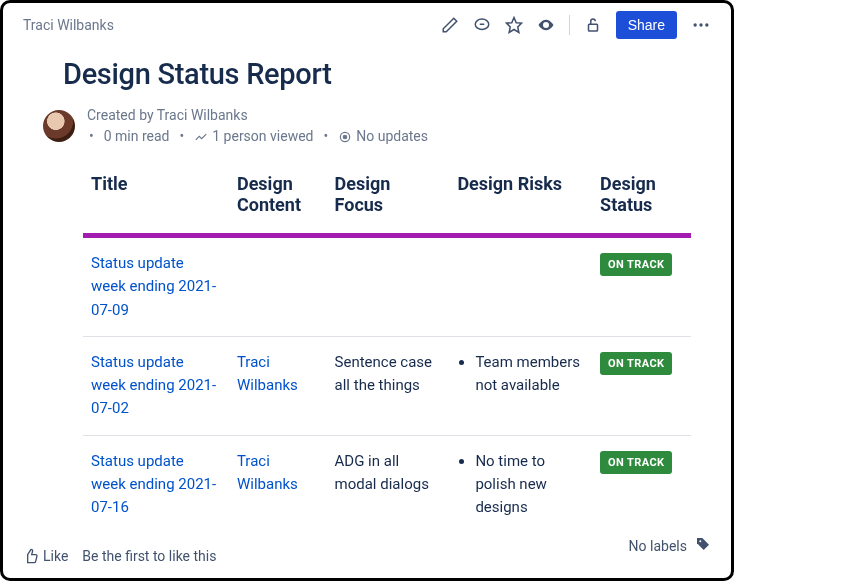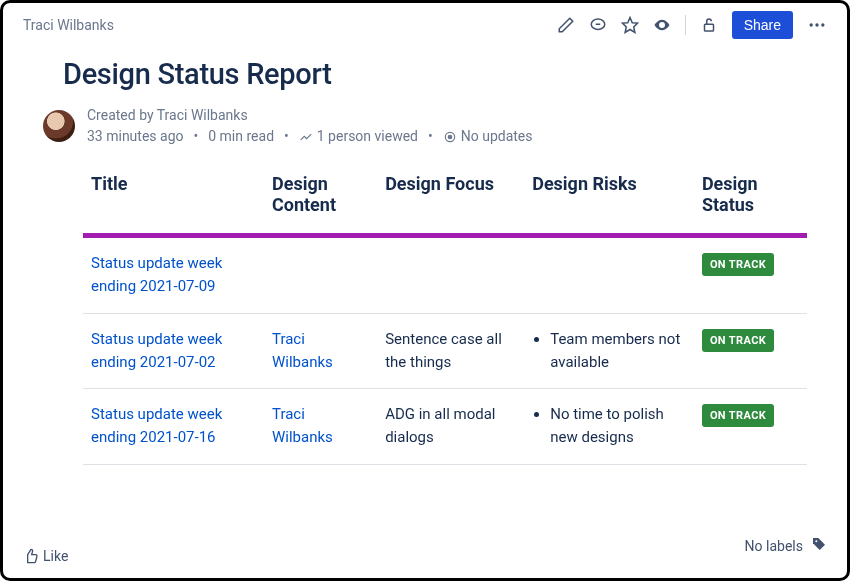--- a/index.html
+++ b/index.html
@@ -1,17 +1,17 @@
 <!DOCTYPE html>
 <html><head>
 <meta charset="utf-8">
 <style>
   * { box-sizing: border-box; margin: 0; padding: 0; }
   html, body { width: 850px; height: 581px; font-family: -apple-system, "Segoe UI", Roboto, Helvetica, Arial, sans-serif; }
-  .frame { width: 850px; height: 581px; border: 3px solid #000; border-radius: 10px; background: #fff; display: flex; flex-direction: column; }
+  .frame { width: 734px; height: 581px; border: 3px solid #000; border-radius: 10px; background: #fff; display: flex; flex-direction: column; }
   .header { display: flex; align-items: center; justify-content: space-between; padding: 8px 20px 0 20px; }
   .breadcrumb { color: #6b778c; font-size: 14px; }
   .toolbar { display: flex; align-items: center; gap: 14px; }
   .toolbar .icon { color: #42526e; display: flex; align-items: center; justify-content: center; cursor: pointer; }
   .toolbar .sep { width: 1px; height: 20px; background: #d1d5db; }
   .share-btn { background: #1d4ed8; color: #fff; border: none; border-radius: 3px; padding: 6px 12px; font-size: 14px; font-weight: 500; cursor: pointer; }
   .page-title { font-size: 29px; font-weight: 500; color: #172b4d; padding: 18px 20px 10px 40px; letter-spacing: -0.3px; margin-left: 20px; }
   .meta-row { display: flex; align-items: center; gap: 12px; padding: 4px 20px 16px 40px; }
   .avatar { width: 32px; height: 32px; border-radius: 50%; background: radial-gradient(circle at 40% 35%, #e9c8b0 0 30%, #6b3a2a 32% 60%, #3d1f12 62% 100%); flex-shrink: 0; }
   .meta-text { font-size: 14px; color: #6b778c; line-height: 1.5; }
@@ -86,21 +86,20 @@
 
   <h1 class="page-title">Design Status Report</h1>
 
   <div class="meta-row">
     <div class="avatar"></div>
     <div class="meta-text">
       <div>
         <span>Created by </span><span class="creator">Traci Wilbanks</span>
       </div>
       <div class="meta-line2">
-        <span>33 minutes ago</span>
         <span class="dot"></span>
         <span>0 min read</span>
         <span class="dot"></span>
         <span class="meta-ico">
           <svg width="14" height="14" viewBox="0 0 24 24" fill="none" stroke="currentColor" stroke-width="2">
               <polyline points="3 17 9 11 13 15 21 7"></polyline>
             </svg>
           <span>1 person viewed</span>
         </span>
         <span class="dot"></span>
@@ -161,20 +160,21 @@
   </div>
 
   <div class="footer">
     <div class="footer-left">
       <span class="like-btn">
         <svg width="16" height="16" viewBox="0 0 24 24" fill="none" stroke="currentColor" stroke-width="2">
             <path d="M7 22V10M7 10l5-8c1.5 0 2.5 1 2.5 2.5L13 10h6a2 2 0 012 2l-2 8a2 2 0 01-2 2H7z"></path>
           </svg>
         <span>Like</span>
       </span>
+      <span>Be the first to like this</span>
     </div>
     <div class="footer-right">
       <span>No labels</span>
       <span>
         <svg width="16" height="16" viewBox="0 0 24 24" fill="currentColor">
             <path d="M3 3h8l10 10-8 8L3 11V3z"></path>
             <circle cx="8" cy="8" r="1.5" fill="#fff"></circle>
           </svg>
       </span>
     </div>

